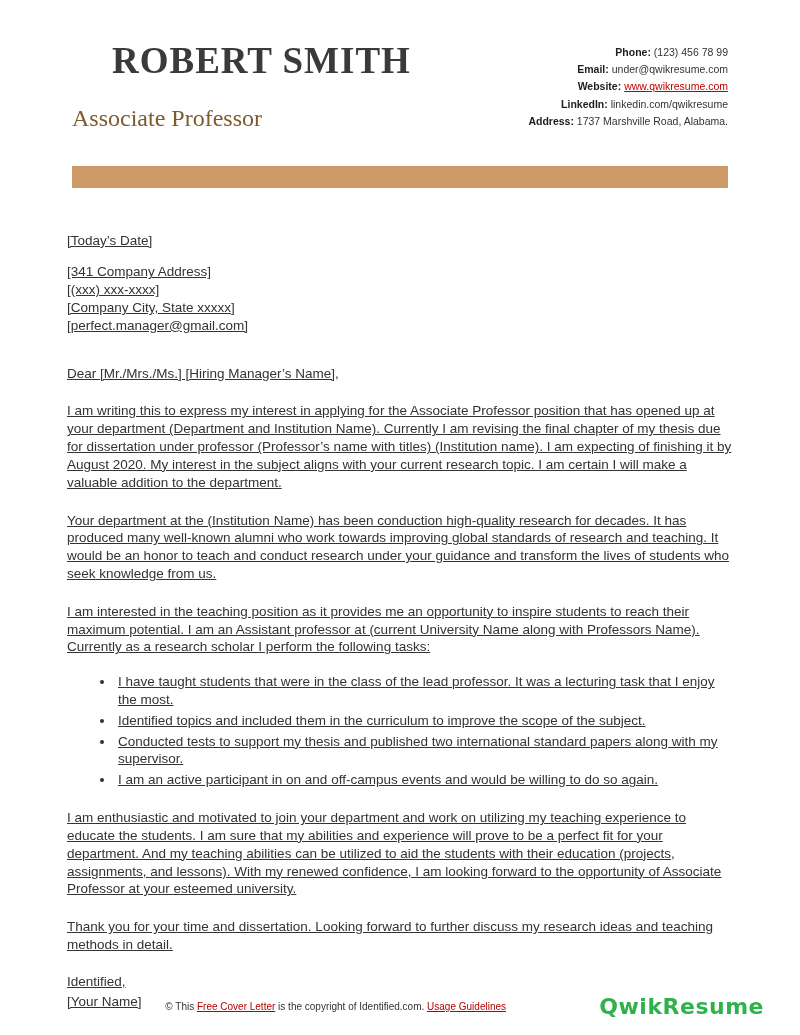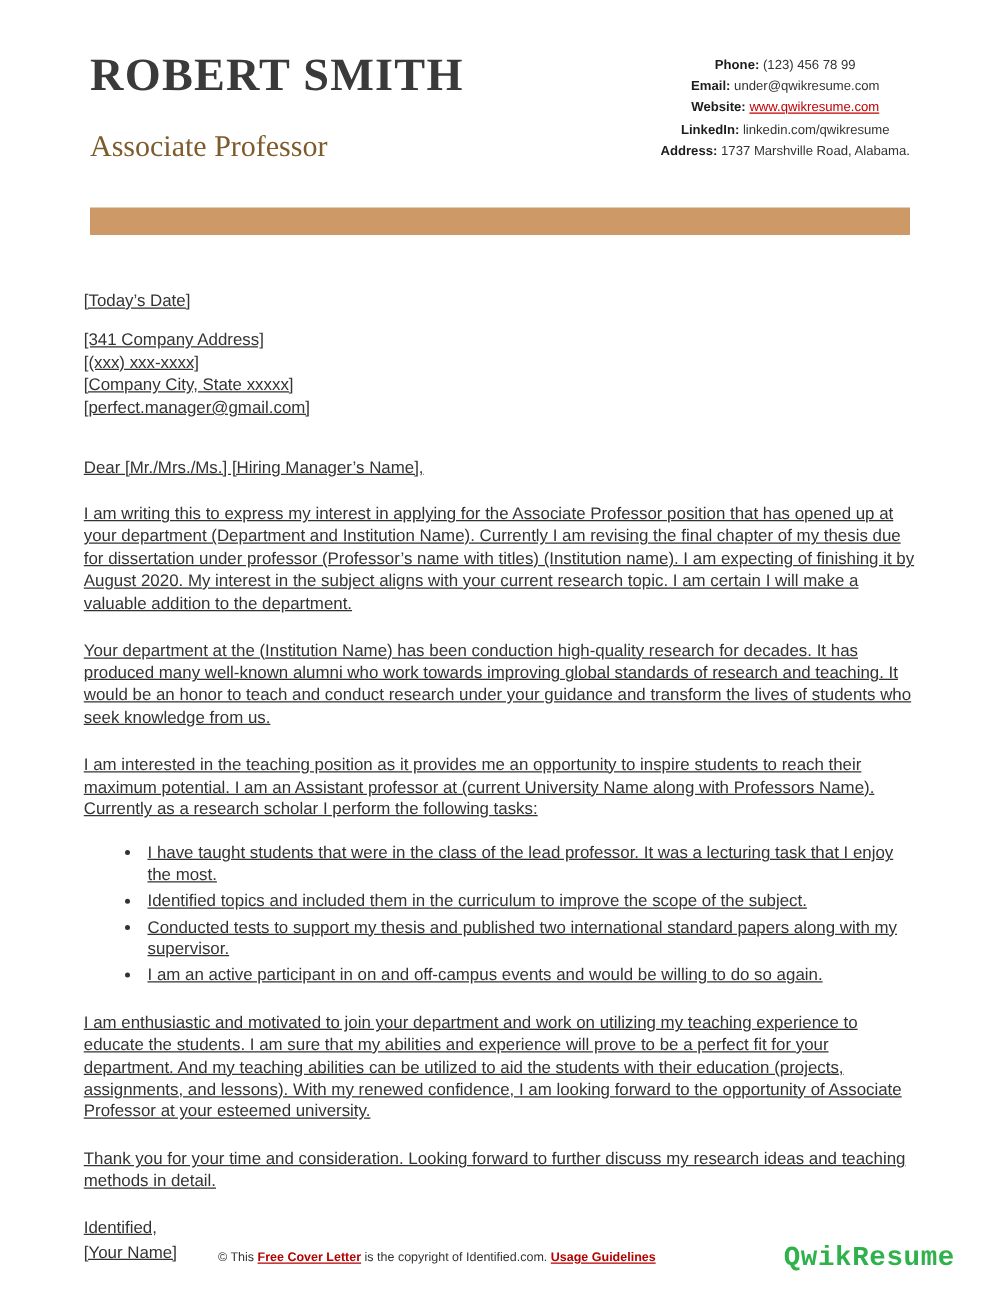--- a/index.html
+++ b/index.html
@@ -6,44 +6,44 @@
   html,body { background:#ffffff; }
   .page {
     width:800px; height:1035px; position:relative; overflow:hidden;
     background:#ffffff; margin:0 auto;
     font-family:"Liberation Sans","DejaVu Sans",sans-serif;
     font-size:13.5px; color:#333; 
   }
   .header { display:flex; justify-content:space-between; align-items:flex-start; padding:42px 72px 0 72px; }
   .name {
     font-family:"Liberation Serif","DejaVu Serif",serif;
-    font-size:37px; font-weight:700; color:#3a3a3a; letter-spacing:1px; line-height:1.05;
+    font-size:37px; font-weight:700; color:#3a3a3a; letter-spacing:1px; line-height:1.05;margin-left:40px;
   }
   .title {
     font-family:"Liberation Serif","DejaVu Serif",serif;
     font-size:24px; color:var(--title-brown,#7d5b2b); margin-top:24px;
   }
-  .contact { text-align:center; font-size:10.5px; line-height:1.64; color:#333; padding-top:2px; }
+  .contact { text-align:right; font-size:10.5px; line-height:1.64; color:#333; padding-top:2px; }
   .clabel { font-weight:700; color:#1d1d1d; }
   .cval { color:#333; }
   a.link-red { color:var(--link-red,#c00000); text-decoration:underline; }
   .bar { height:22px; background:var(--bar,#cd9966); margin:34px 72px 0 72px; }
   .letter { padding:0 67px;text-decoration:underline; }
   .date { margin-top:44px; line-height:1.3; }
   .addr { margin-top:14px; line-height:1.32; }
   .para { margin-top:20px; line-height:1.32; }
   .salutation { margin-top:30px; line-height:1.32; }
   ul.tasks { margin-top:17px; padding-left:48px; }
   ul.tasks li { margin-bottom:3px; line-height:1.32; padding-left:3px; }
   .sign { margin-top:18px; line-height:1.5; }
   .footer { position:absolute; left:72px; right:36px; bottom:16px; display:flex; align-items:center; }
   .footer-text { flex:1; text-align:center; font-size:10px; color:#333; }
-  a.flink { color:var(--flink-red,#b30000); font-weight:700; text-decoration:underline; }
+  a.flink { color:var(--flink-red,#b30000); font-weight:400; text-decoration:underline; }
   .logo { font-family:"DejaVu Sans",sans-serif; font-weight:700; font-size:22px; white-space:nowrap; letter-spacing:0.5px; }
-  .logo .lg { color:var(--logo-green,#2fb24c);font-family:Liberation Mono, monospace; }
+  .logo .lg { color:var(--logo-green,#2fb24c); }
 </style>
 </head>
 <body>
 
 <div class="page">
 
   <div class="header">
     <div class="identity">
       <div class="name">ROBERT SMITH</div>
       <div class="title">Associate Professor</div>
@@ -91,21 +91,21 @@
     <p class="para">I am interested in the teaching position as it provides me an opportunity to inspire students to reach their maximum potential. I am an Assistant professor at (current University Name along with Professors Name). Currently as a research scholar I perform the following tasks:</p>
 
     <ul class="tasks">
       <li>I have taught students that were in the class of the lead professor. It was a lecturing task that I enjoy the most.</li>
       <li>Identified topics and included them in the curriculum to improve the scope of the subject.</li>
       <li>Conducted tests to support my thesis and published two international standard papers along with my supervisor.</li>
       <li>I am an active participant in on and off-campus events and would be willing to do so again.</li>
     </ul>
 
     <p class="para">I am enthusiastic and motivated to join your department and work on utilizing my teaching experience to educate the students. I am sure that my abilities and experience will prove to be a perfect fit for your department. And my teaching abilities can be utilized to aid the students with their education (projects, assignments, and lessons). With my renewed confidence, I am looking forward to the opportunity of Associate Professor at your esteemed university.</p>
-    <p class="para">Thank you for your time and consideration. Looking forward to further discuss my research ideas and teaching methods in detail.</p>
+    <p class="para">Thank you for your time and dissertation. Looking forward to further discuss my research ideas and teaching methods in detail.</p>
 
     <div class="sign">
       <div>Identified,</div>
       <div>[Your Name]</div>
     </div>
   </div>
 
   <div class="footer">
     <div class="footer-text"><span>© This </span><a href="#" class="flink">Free Cover Letter</a><span> is the copyright of Identified.com. </span><a href="#" class="flink">Usage Guidelines</a></div>
     <div class="logo"><span class="lg">Qwik</span><span class="lg">Resume</span></div>

